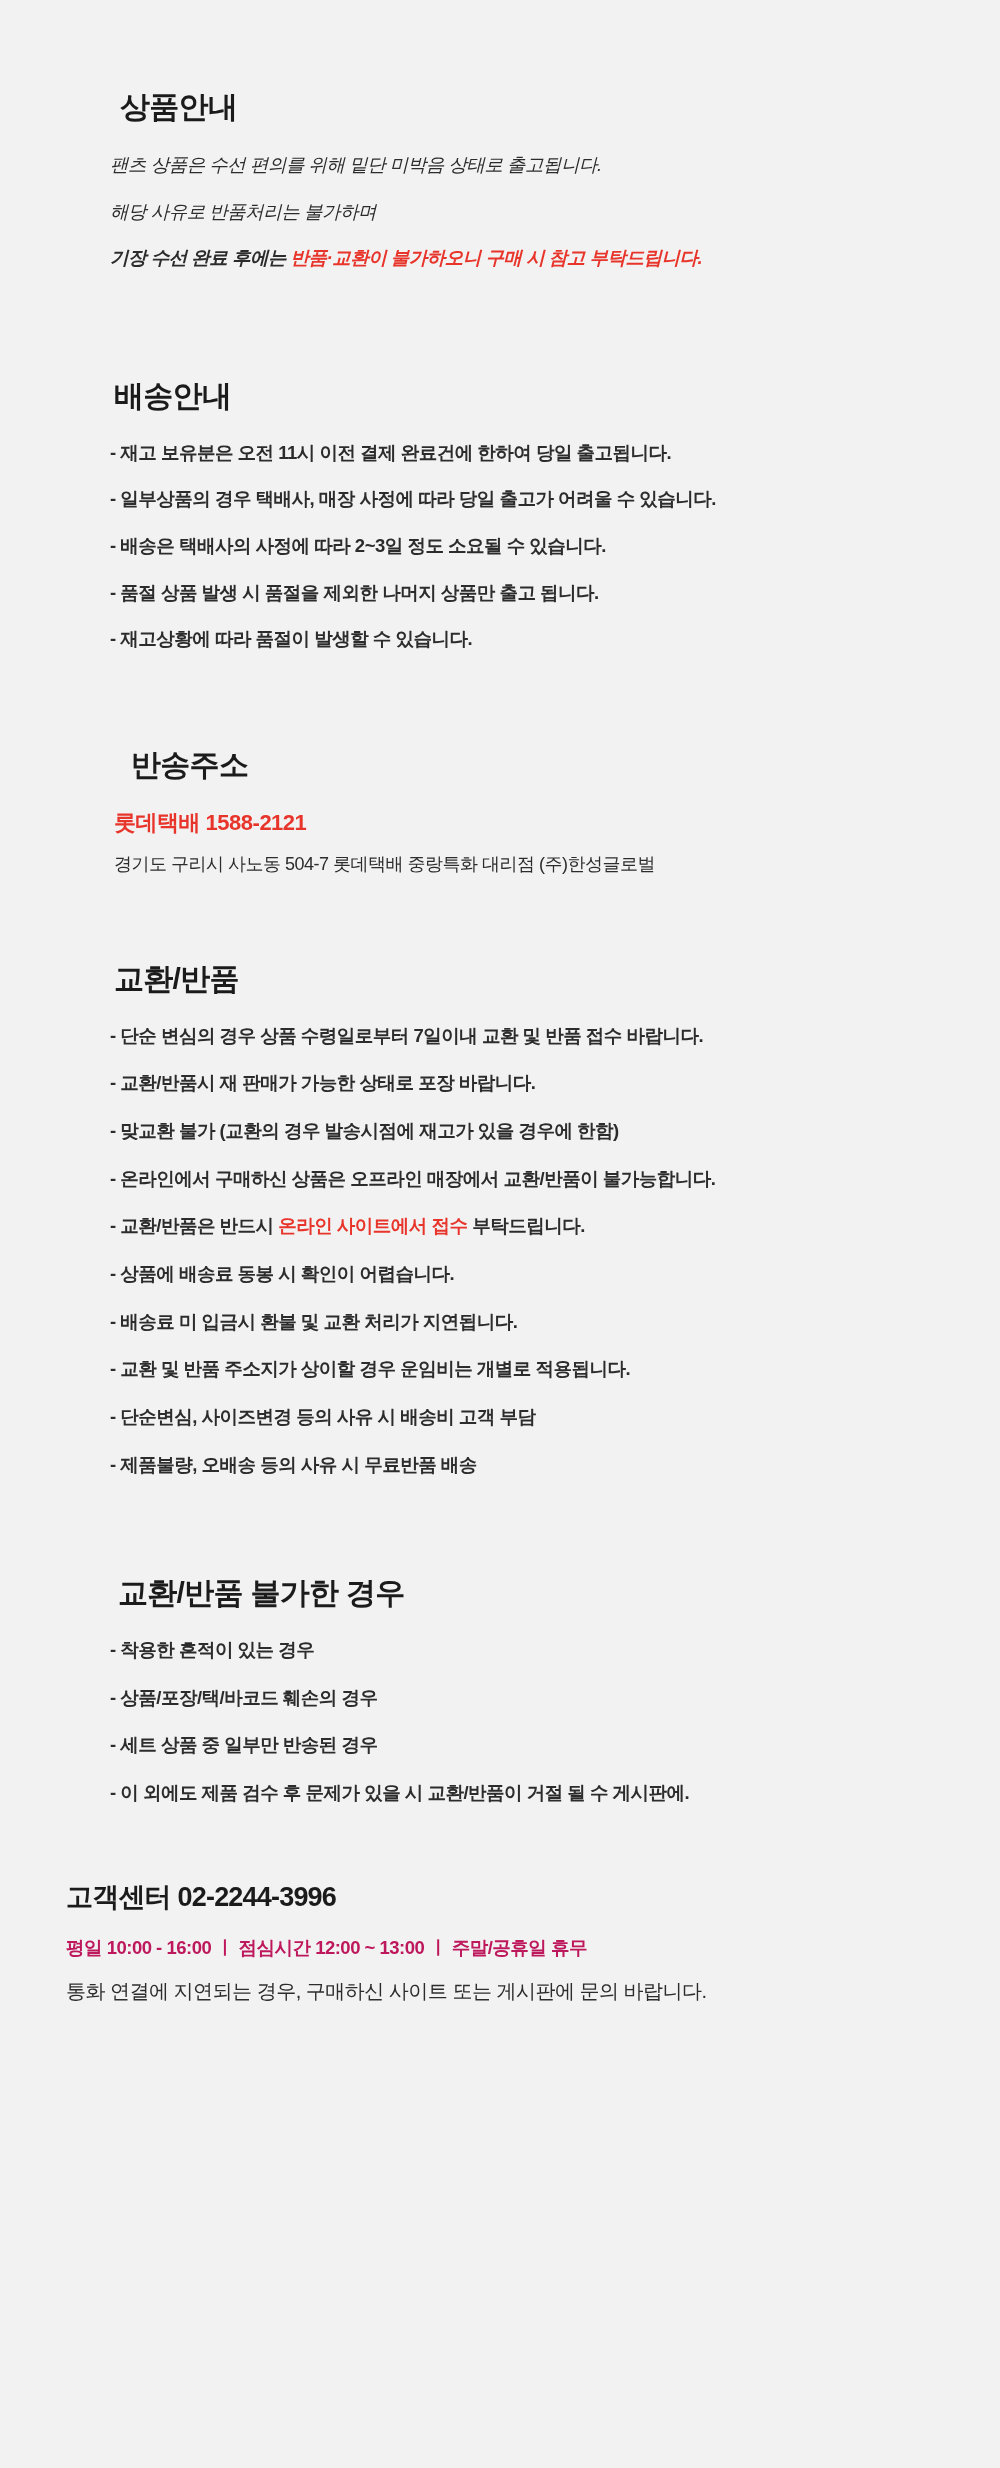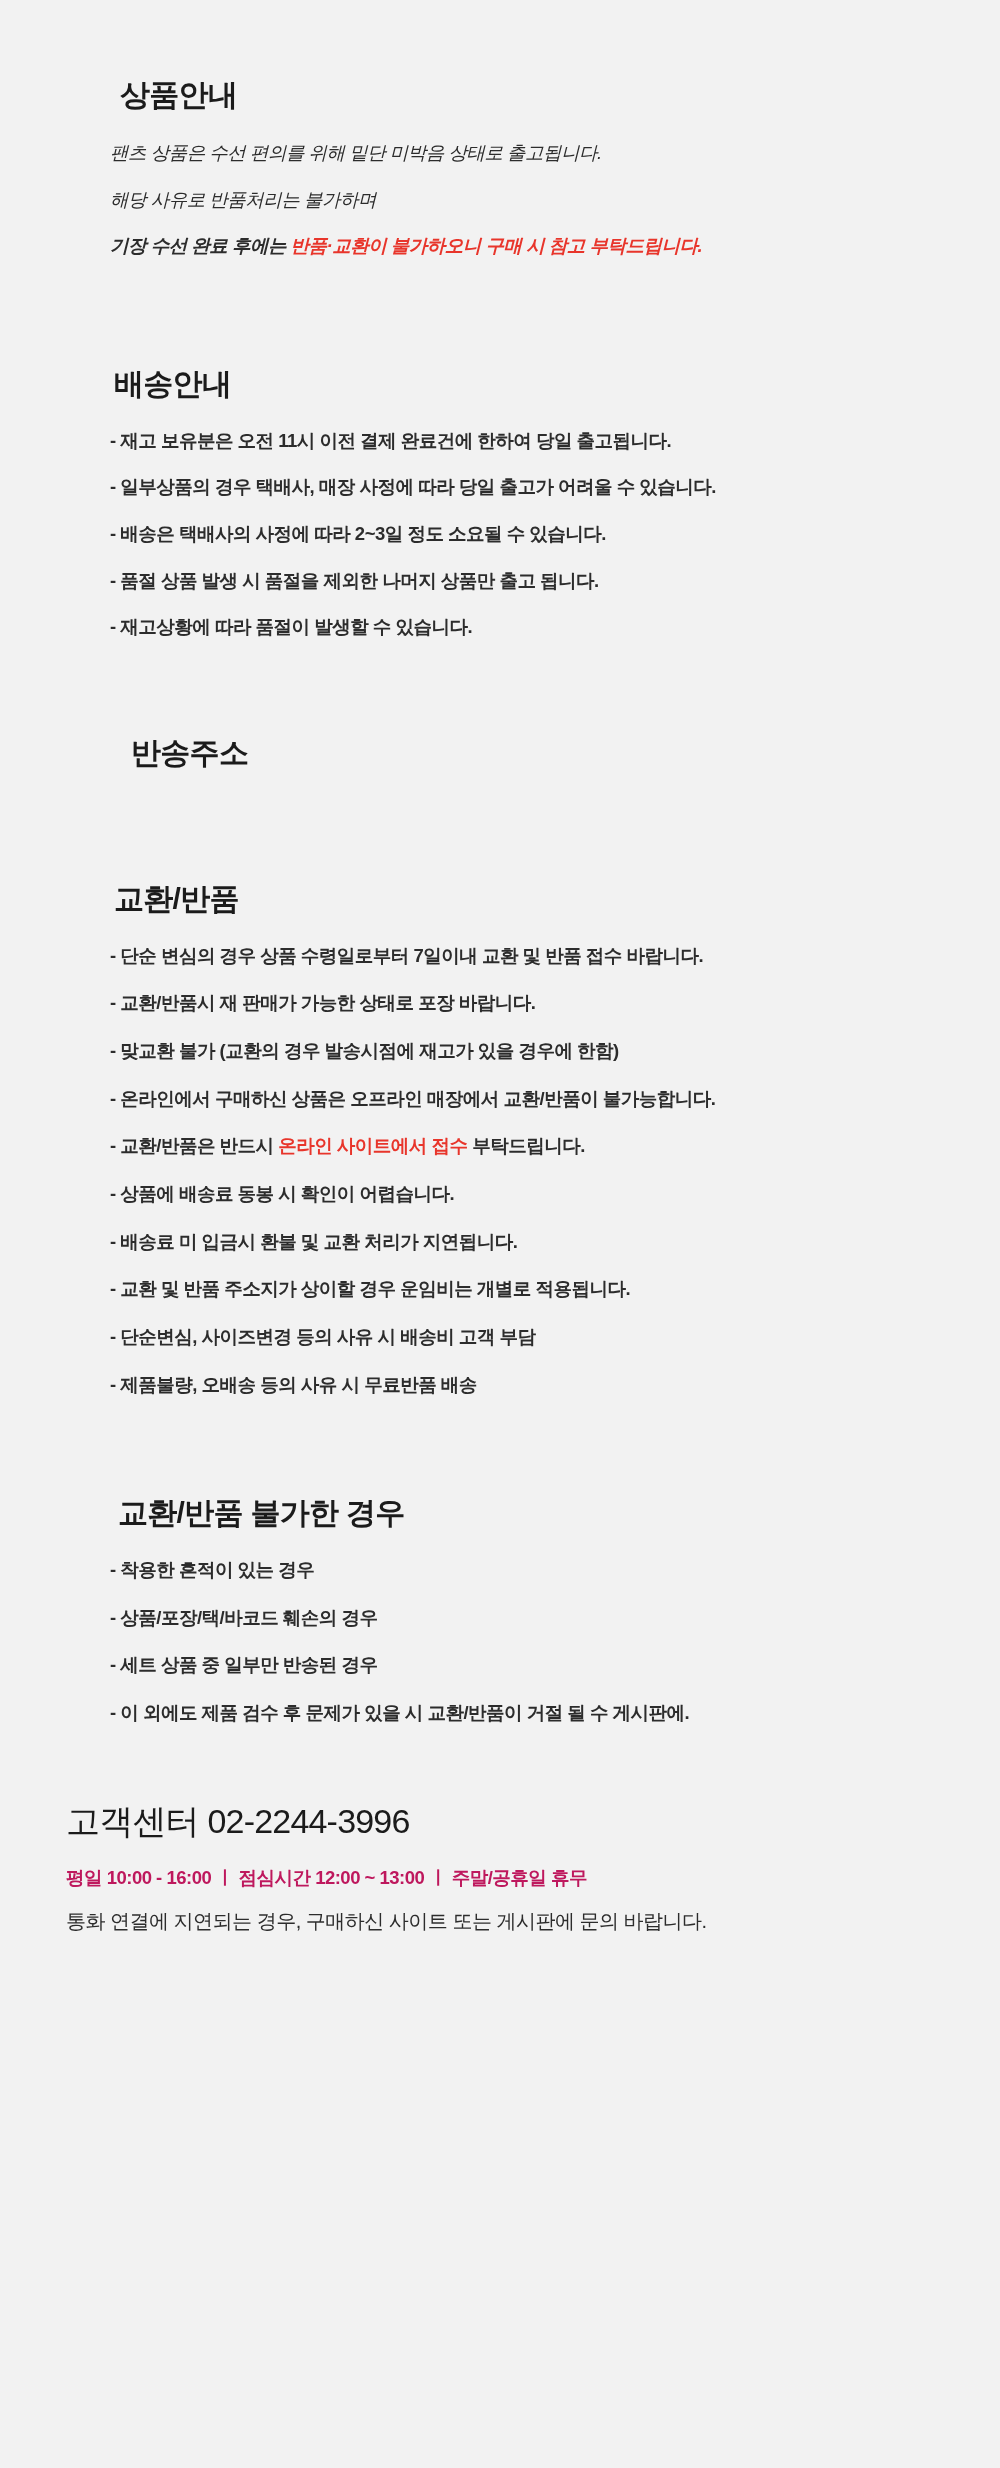--- a/index.html
+++ b/index.html
@@ -12,21 +12,21 @@
     min-height: 2468px;
     font-family: "Liberation Sans", sans-serif;
     color: #222222;
     -webkit-font-smoothing: antialiased;
   }
   .page {
     width: 1000px;
     min-height: 2468px;
     background: #f2f2f2;
     box-sizing: border-box;
-    padding: 0 0 40px 0;
+    padding: 12px 0 40px 0;
     position: relative;
   }
   .section {
     padding: 0 110px;
     box-sizing: border-box;
   }
   .sec-title {
     font-size: 30px;
     font-weight: bold;
     color: #1b1b1b;
@@ -130,22 +130,22 @@
   #sec-noexchange .body .line {
     margin-bottom: 19px;
     font-weight: bold;
   }
 
   
   #sec-cs {
     padding-top: 52px;
   }
   #sec-cs .cs-title {
-    font-size: 34px;
-    font-weight: normal;
+    font-size: 27px;
+    font-weight: bold;
     color: #1b1b1b;
     letter-spacing: -0.8px;
     margin-left: -44px;
   }
   #sec-cs .cs-hours {
     font-size: 18.5px;
     font-weight: bold;
     color: #be185d;
     letter-spacing: -0.5px;
     margin-top: 20px;
@@ -179,20 +179,24 @@
         <div class="line"><span class="bold">- 재고 보유분은 오전 11시 이전 결제 완료건에 한하여 당일 출고됩니다.</span></div>
         <div class="line"><span class="bold">- 일부상품의 경우 택배사, 매장 사정에 따라 당일 출고가 어려울 수 있습니다.</span></div>
         <div class="line"><span class="bold">- 배송은 택배사의 사정에 따라 2~3일 정도 소요될 수 있습니다.</span></div>
         <div class="line"><span class="bold">- 품절 상품 발생 시 품절을 제외한 나머지 상품만 출고 됩니다.</span></div>
         <div class="line"><span class="bold">- 재고상황에 따라 품절이 발생할 수 있습니다.</span></div>
       </div>
   </section>
 
   <section class="section" id="sec-return">
     <h2 class="sec-title">반송주소</h2>
+    <div class="body">
+      <div class="phone">롯데택배 1588-2121</div>
+      <div class="addr">경기도 구리시 사노동 504-7 롯데택배 중랑특화 대리점 (주)한성글로벌</div>
+    </div>
   </section>
 
   <section class="section" id="sec-exchange">
     <h2 class="sec-title">교환/반품</h2>
     <div class="body">
         <div class="line"><span class="bold">- 단순 변심의 경우 상품 수령일로부터 7일이내 교환 및 반품 접수 바랍니다.</span></div>
         <div class="line"><span class="bold">- 교환/반품시 재 판매가 가능한 상태로 포장 바랍니다.</span></div>
         <div class="line"><span class="bold">- 맞교환 불가 (교환의 경우 발송시점에 재고가 있을 경우에 한함)</span></div>
         <div class="line"><span class="bold">- 온라인에서 구매하신 상품은 오프라인 매장에서 교환/반품이 불가능합니다.</span></div>
         <div class="line"><span class="bold">- 교환/반품은 반드시 </span><span class="bold red">온라인 사이트에서 접수</span><span class="bold"> 부탁드립니다.</span></div>

